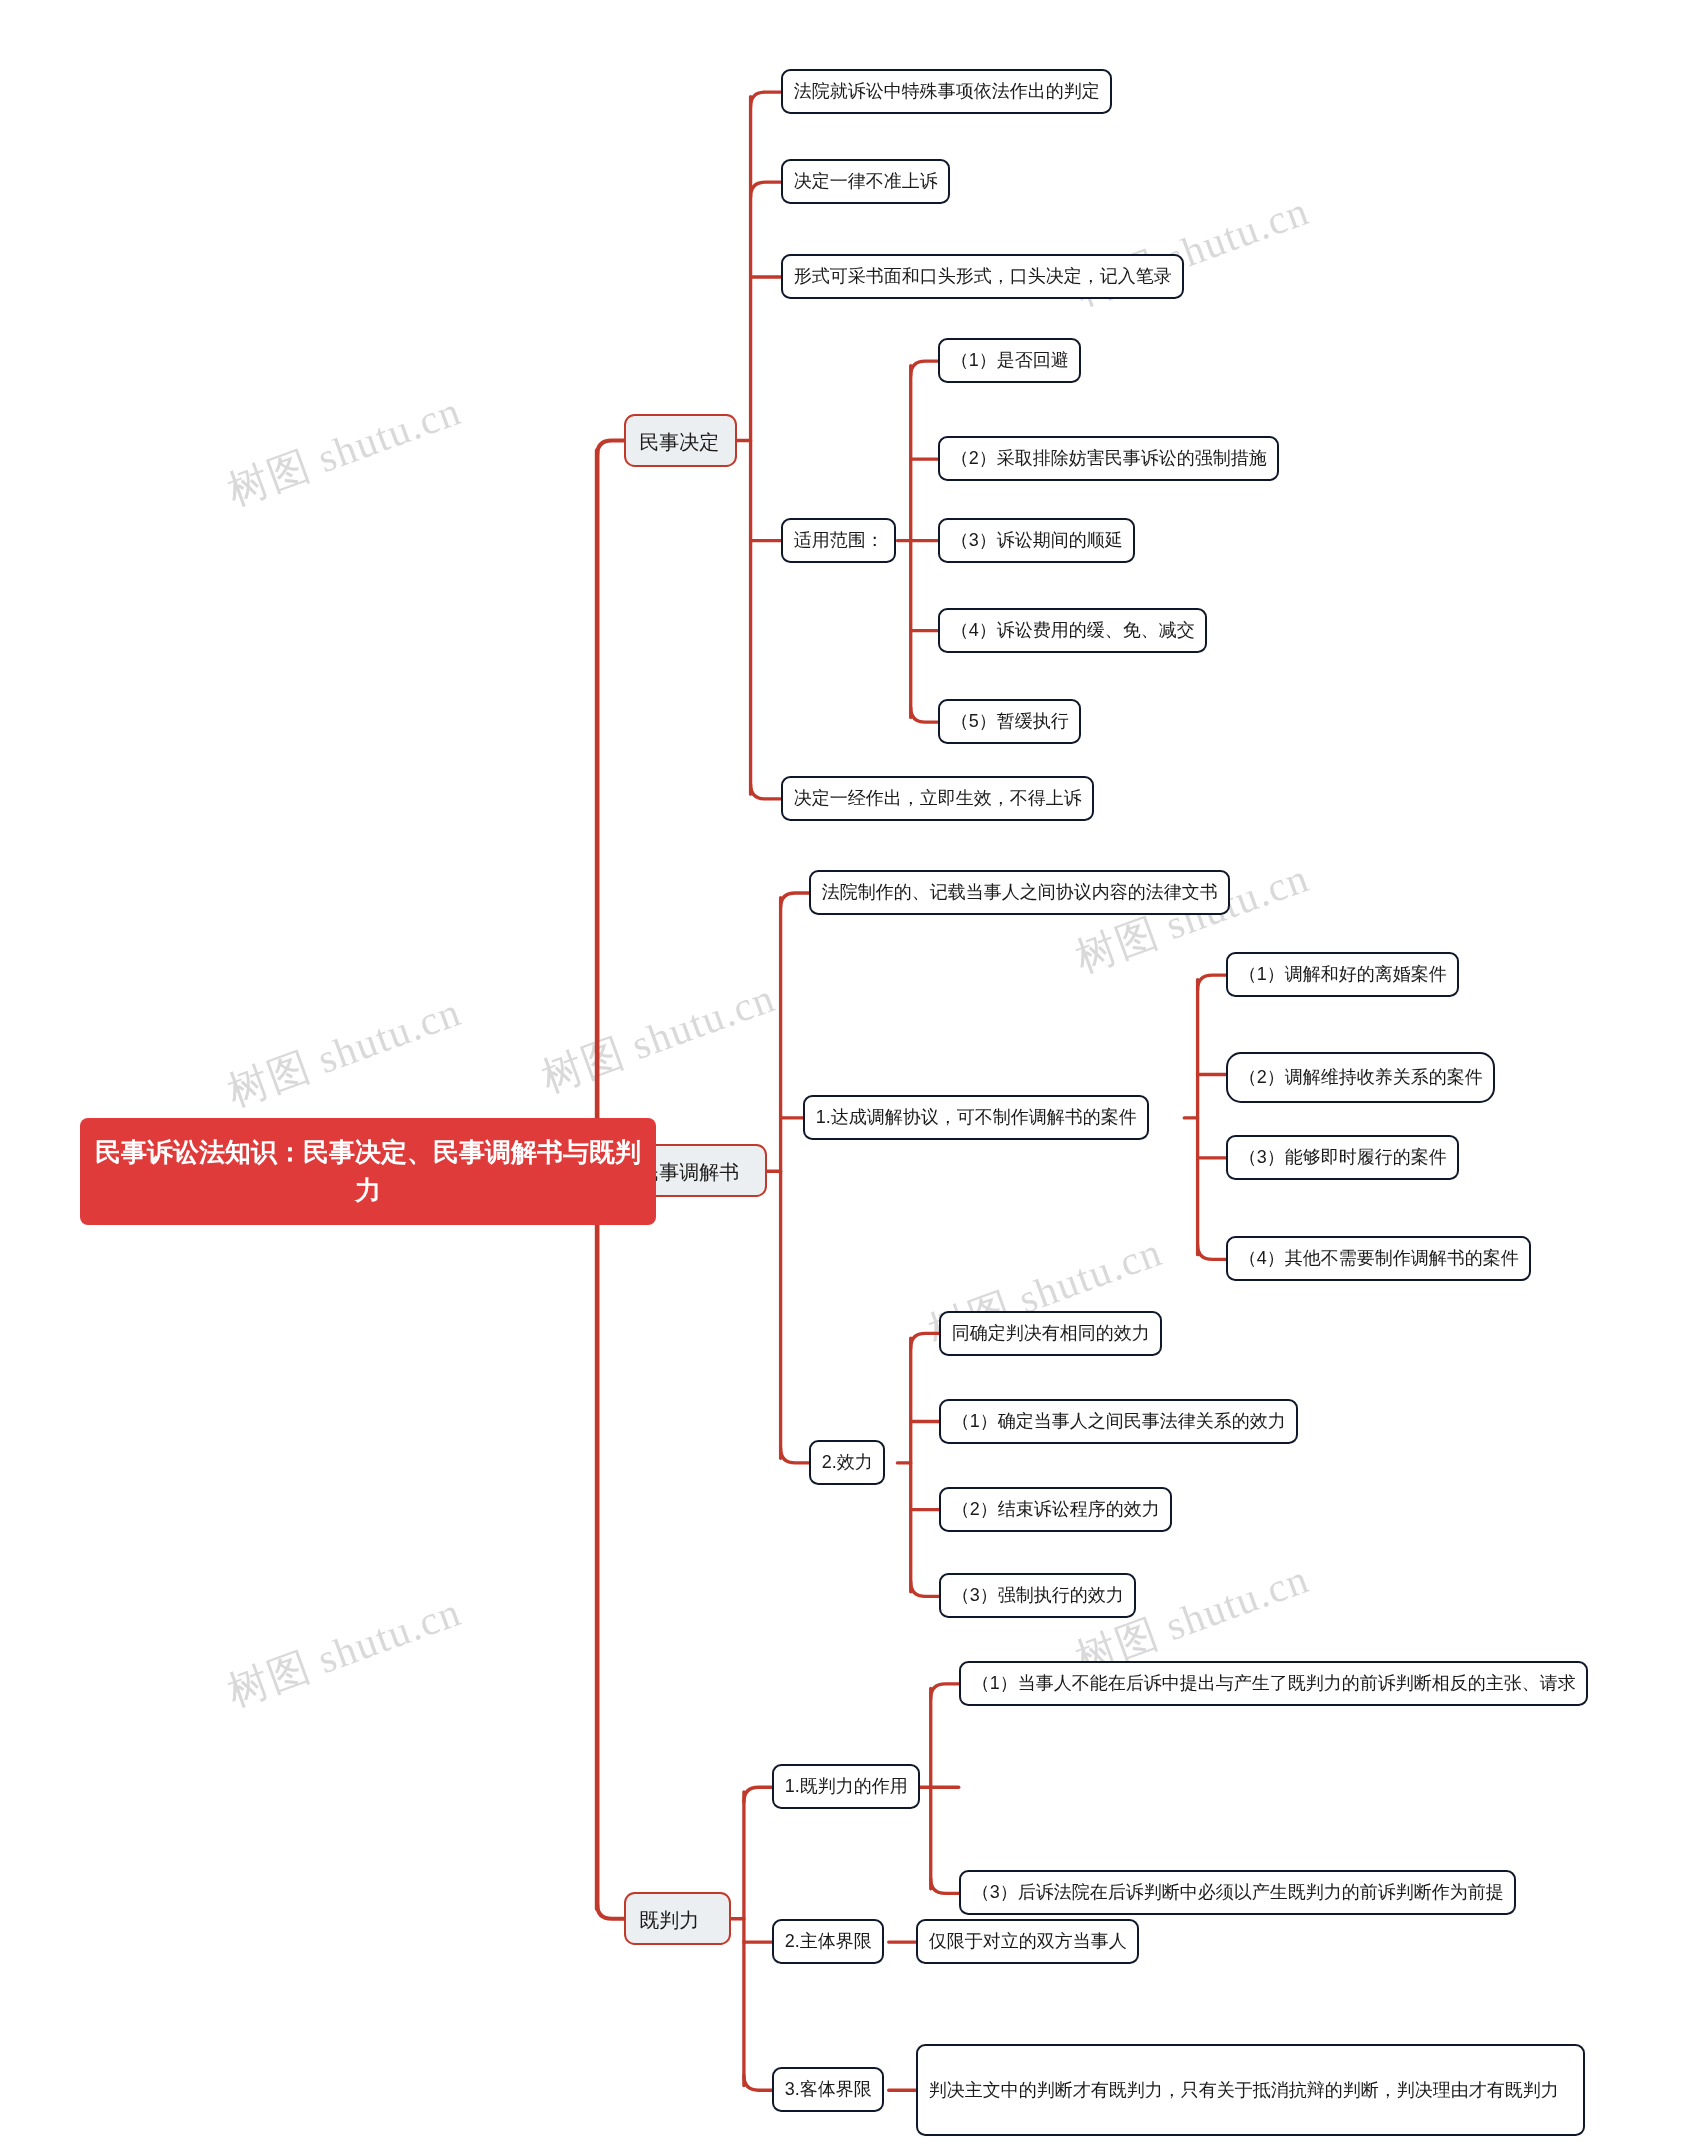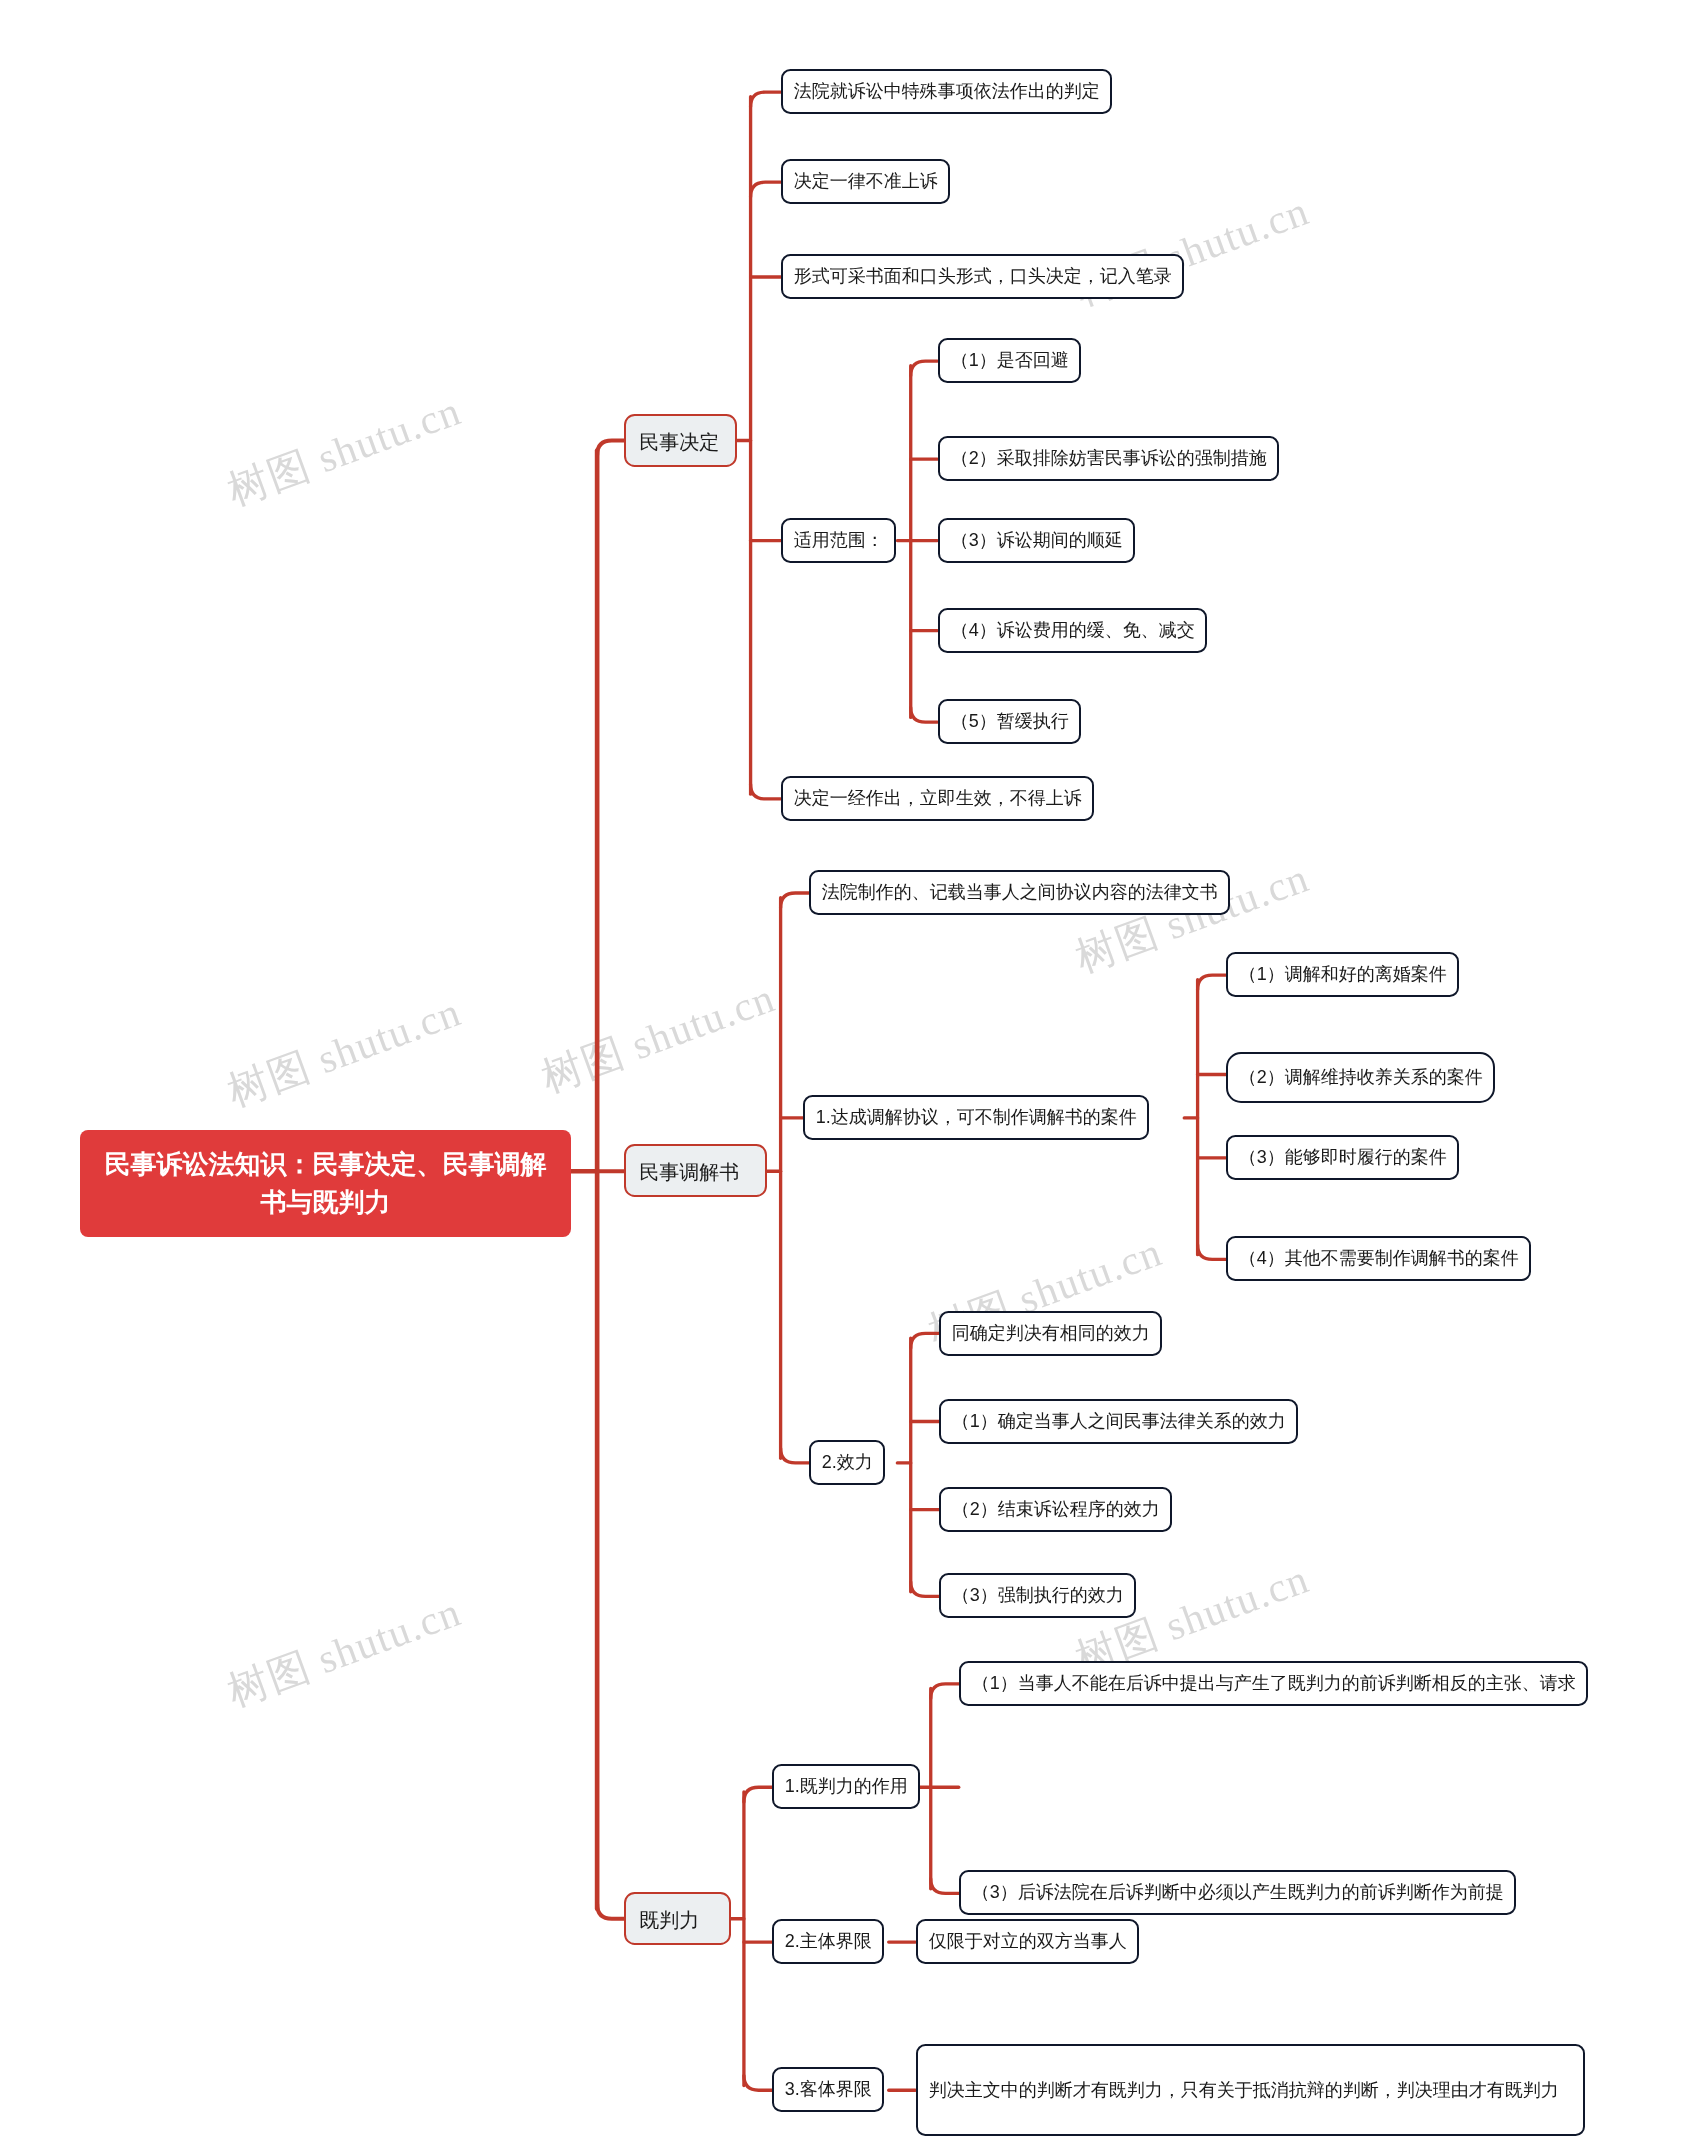--- a/index.html
+++ b/index.html
@@ -153,21 +153,21 @@
       <path d="M 1395 2545 Q 1395 2523 1417 2523 L 1437 2523" stroke-width="5"></path>
       <path d="M 1395 2678 L 1437 2678" stroke-width="5"></path>
       <path d="M 1395 2815 Q 1395 2837 1417 2837 L 1437 2837" stroke-width="5"></path>
 
       <path d="M 1332 2910 L 1372 2910" stroke-width="5"></path>
 
       <path d="M 1332 3132 L 1372 3132" stroke-width="5"></path>
     </g>
   </svg>
 
-  <div class="root" style="left:80px; top:1118px; width:491px; height:107px;margin-top:12px;">
+  <div class="root" style="left:80px; top:1118px; width:576px; height:107px;">
     <span>民事诉讼法知识：民事决定、民事调解书与既判力</span>
   </div>
 
   <div class="node lvl1" style="left:624px; top:414px; width:113px; height:53px;">
     <span>民事决定</span>
   </div>
 
   <div class="node" style="left:781px; top:69px; height:45px;">
     <span>法院就诉讼中特殊事项依法作出的判定</span>
   </div>

